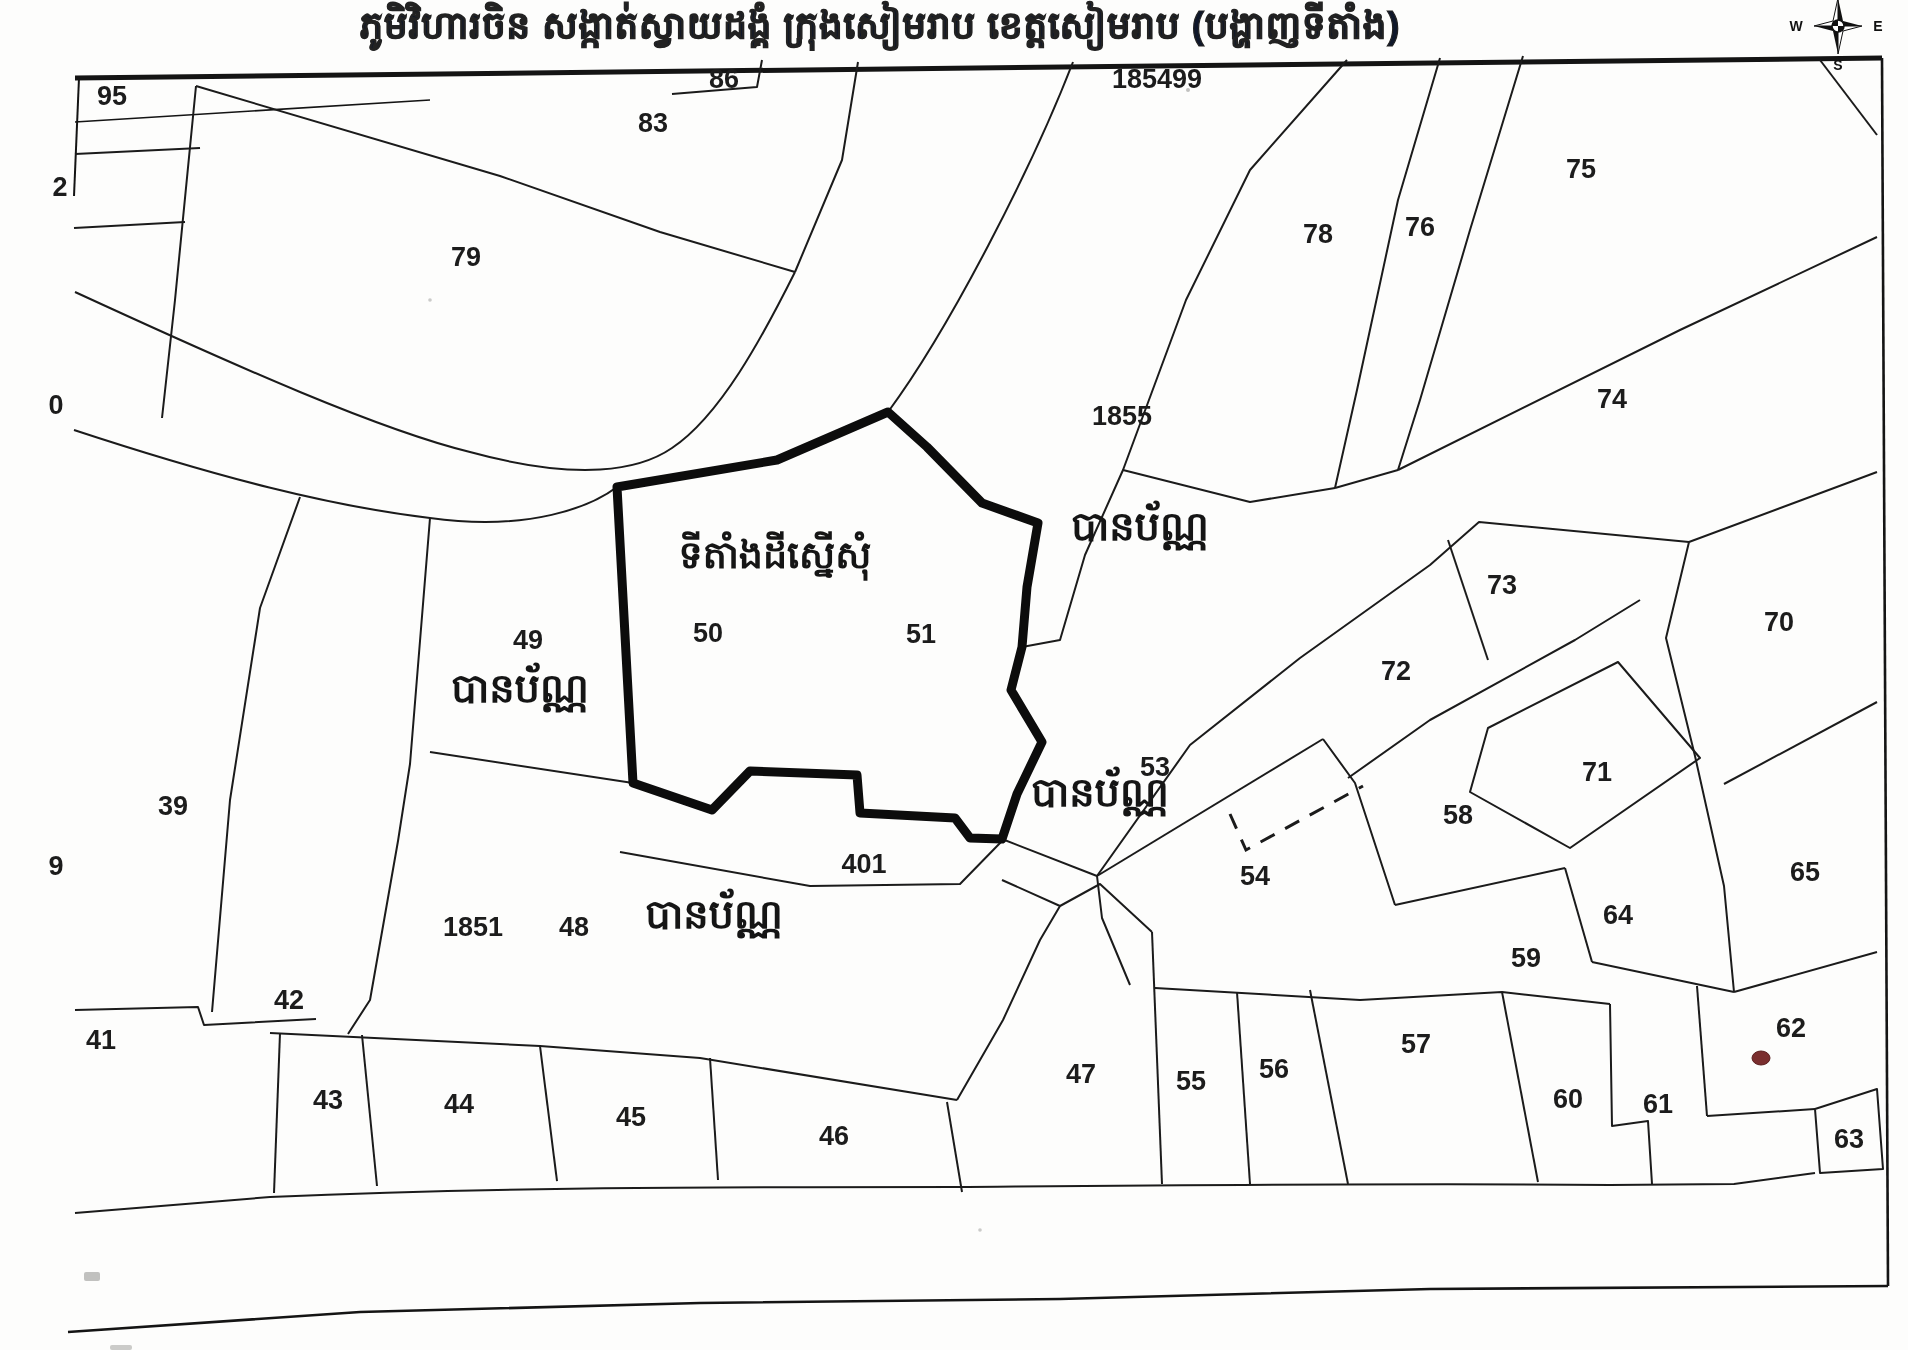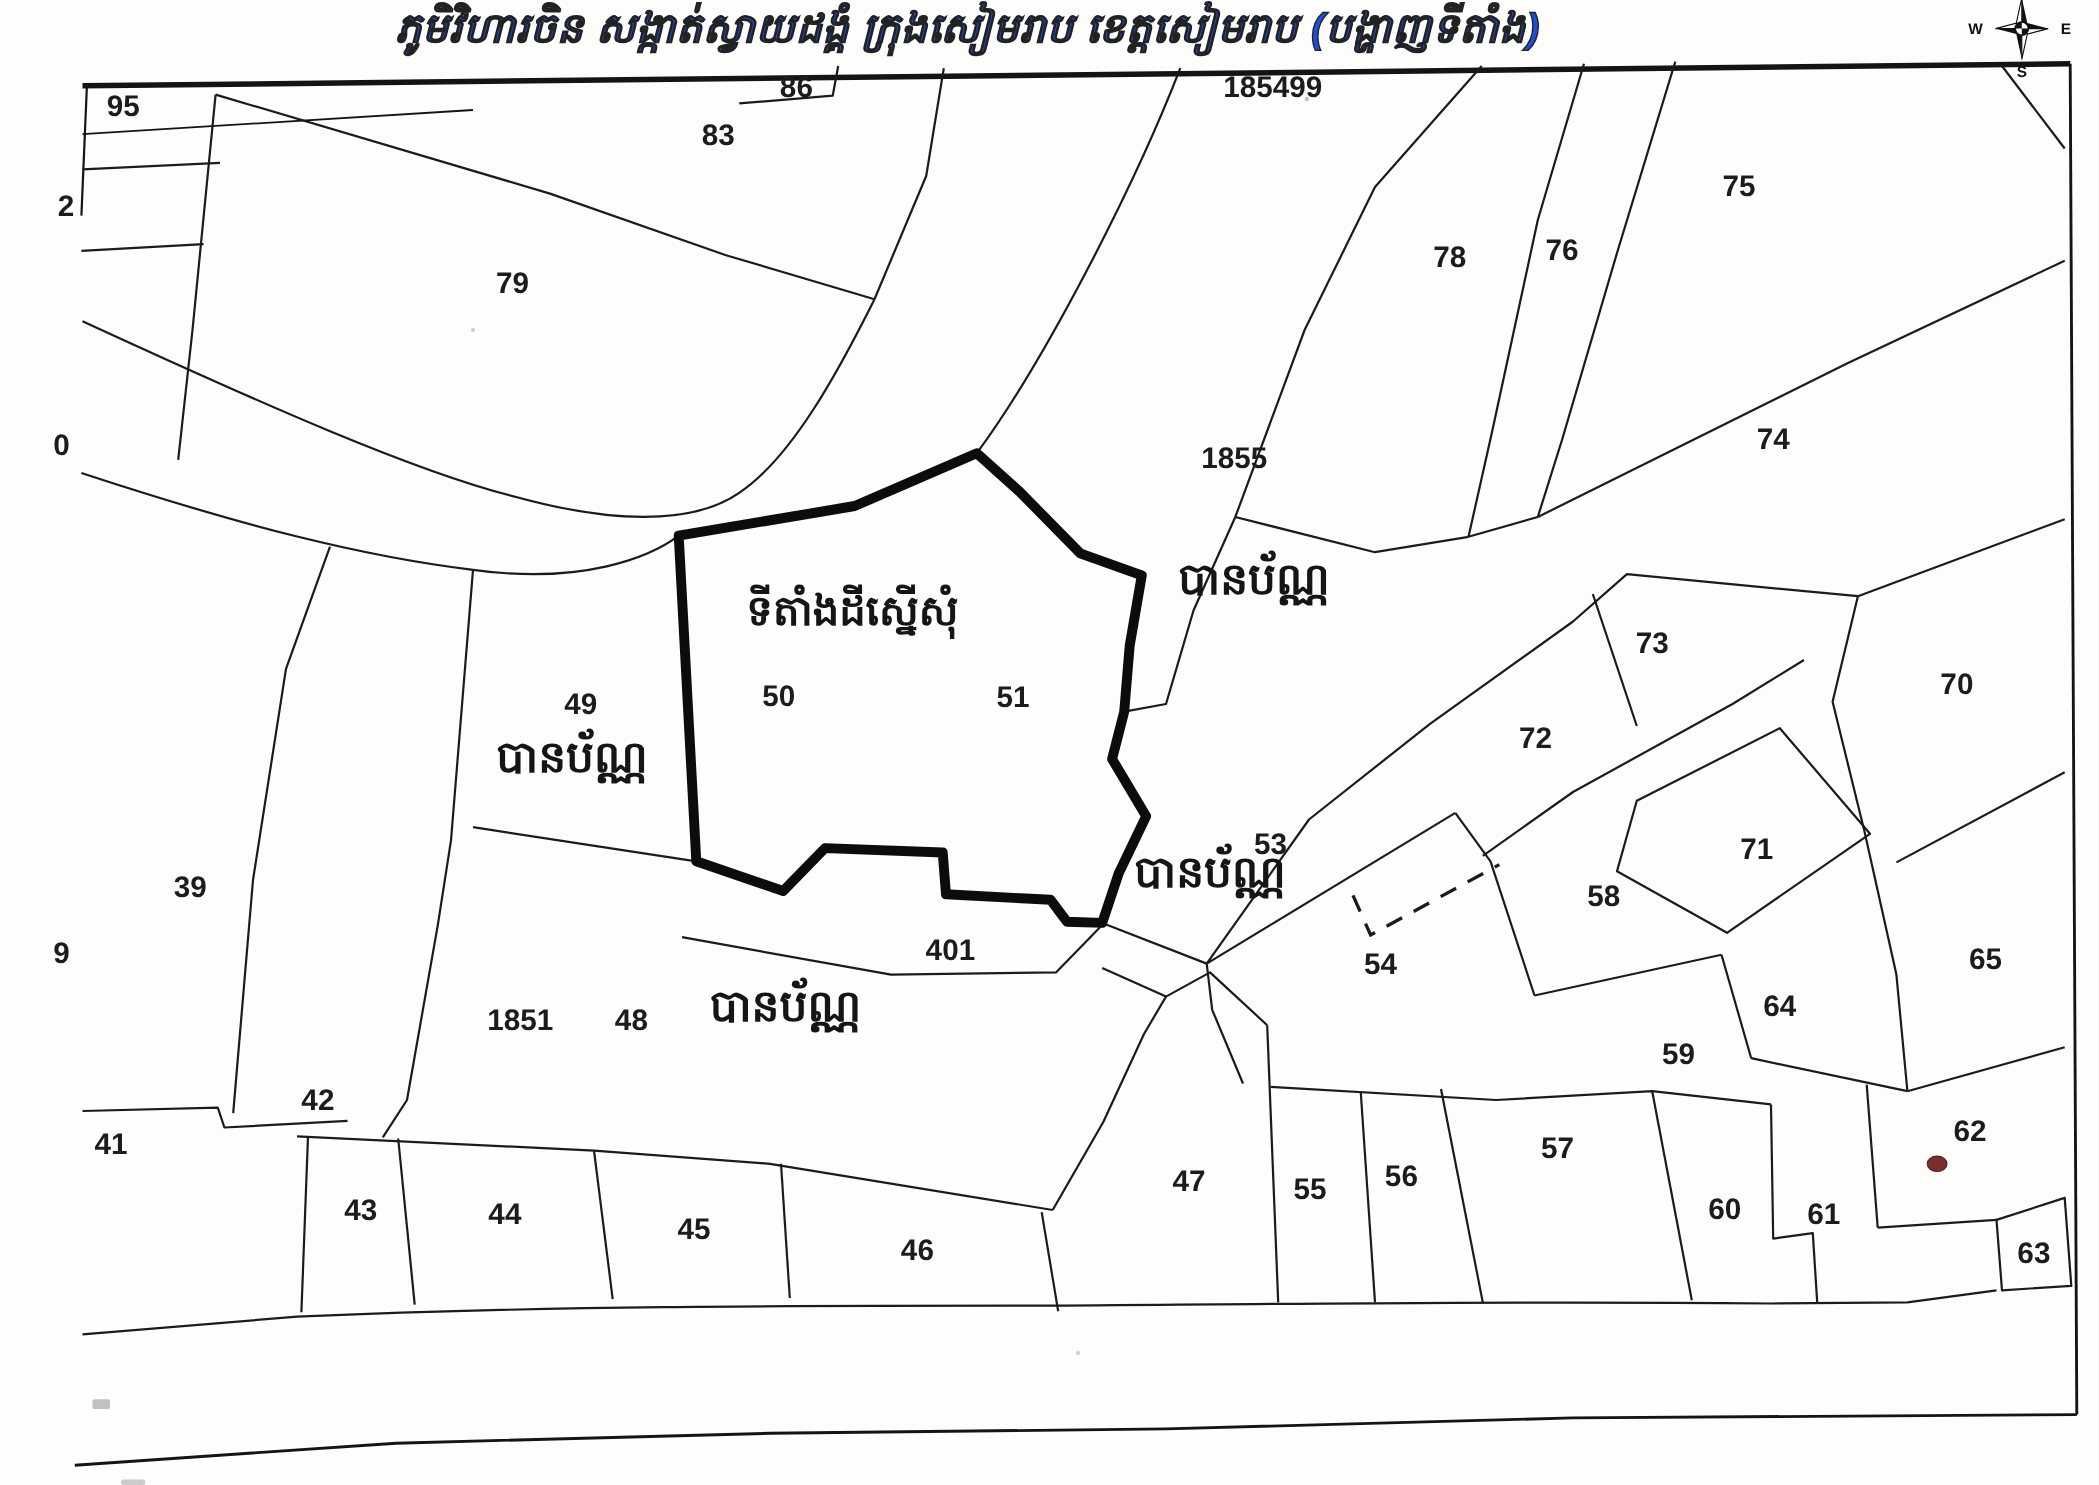--- a/index.html
+++ b/index.html
@@ -1,21 +1,21 @@
 <!DOCTYPE html>
 <html><head>
 <meta charset="utf-8">
 <style>
   html,body{margin:0;padding:0;background:#e8e8e8;}
   #page{position:relative;width:1908px;height:1350px;background:#fdfdfc;overflow:hidden;
         font-family:"Liberation Sans",sans-serif;}
   #title-bar{position:absolute;top:0;left:0;width:1760px;height:58px;
              display:flex;align-items:center;justify-content:center;}
-  #title-bar .t{font-size:37px;font-weight:bold;color:#1d4ed8;letter-spacing:1px;
-                -webkit-text-stroke:1.2px #222;white-space:nowrap;font-style:italic;}
+  #title-bar .t{font-size:37px;font-weight:bold;color:#0f172a;letter-spacing:1px;
+                -webkit-text-stroke:1.2px #222;white-space:nowrap;}
   svg text{font-family:"Liberation Sans",sans-serif;}
   .pnum{font-size:27px;font-weight:bold;fill:#1c1c1c;}
   .pnum-big{font-size:27px;font-weight:bold;fill:#1c1c1c;}
   .khmer{font-size:40px;font-weight:bold;fill:#151515;}
   .khmer-site{font-size:38px;font-weight:bold;fill:#151515;}
   .compass-letter{font-size:14px;font-weight:bold;fill:#111;}
 </style>
 </head>
 <body>
 

